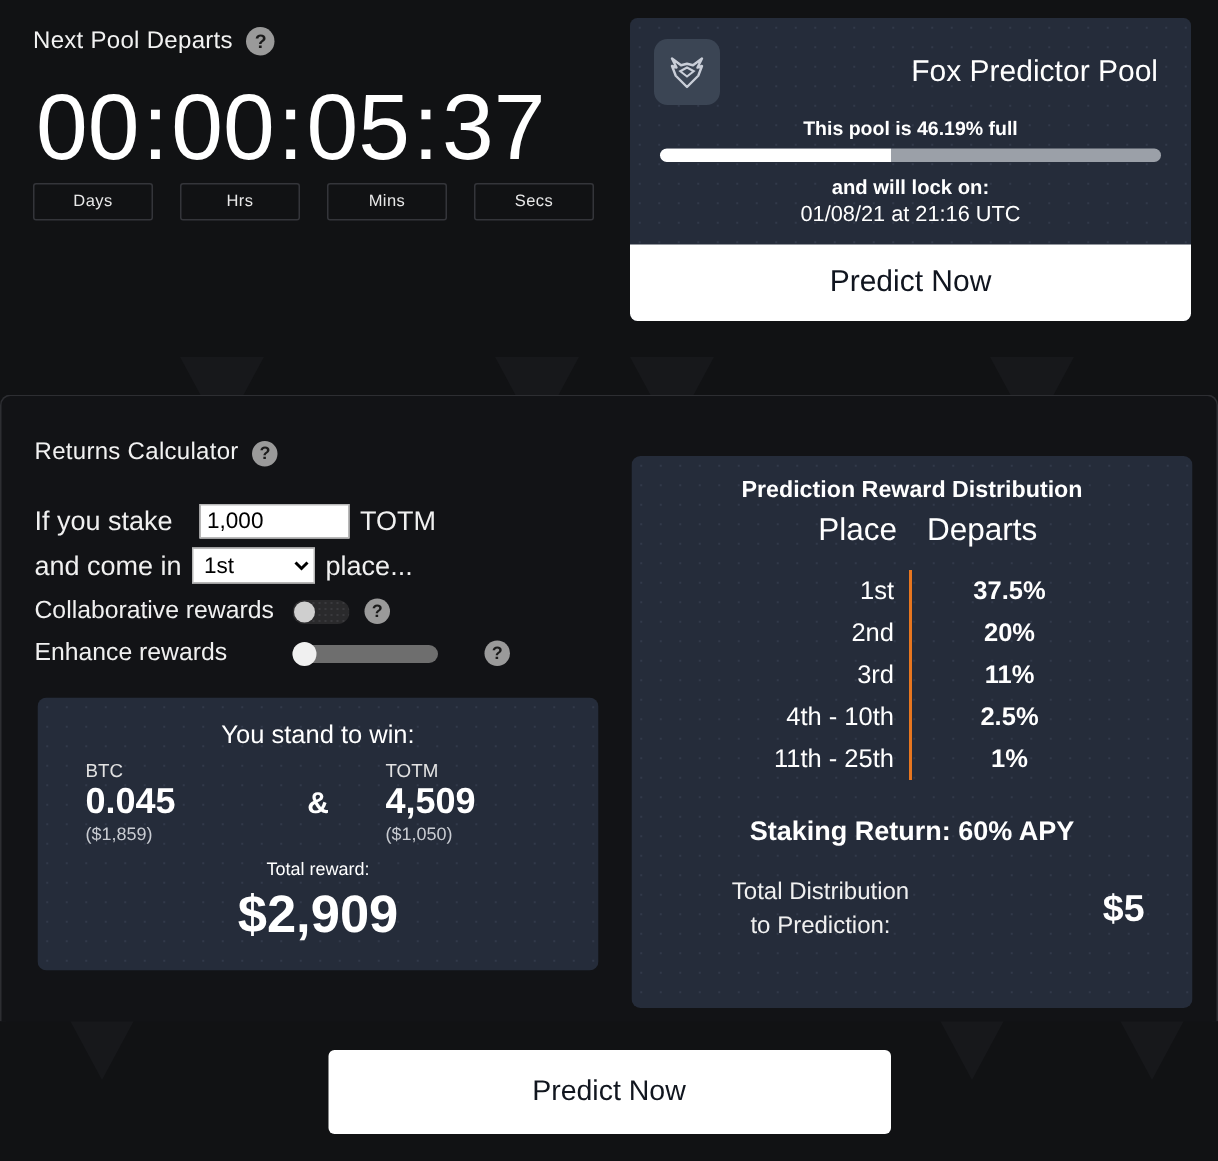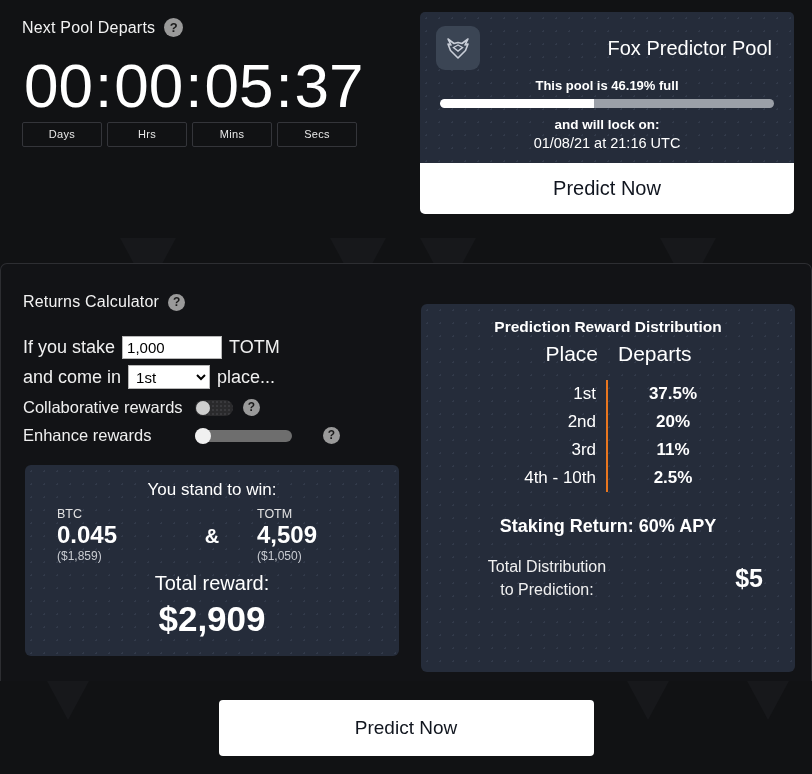--- a/index.html
+++ b/index.html
@@ -75,21 +75,21 @@
     letter-spacing: 0px;
     line-height: 1;
     white-space: nowrap;
     color: #ffffff;
     padding-left: 2px;
   }
   .clock .sep { padding: 0 2px; }
 
   .units {
     display: flex;
-    gap: 5px;
+    gap: 18px;
     margin-top: 5px;
   }
   .unit {
     width: 80px;
     border: 1px solid #34353a;
     border-radius: 2px;
     text-align: center;
     font-size: 11px;
     color: #e8e8e8;
     padding: 5px 0 6px;
@@ -202,20 +202,21 @@
   .stake-input {
     width: 100px;
     height: 23px;
     font-family: inherit;
     font-size: 15px;
     padding: 1px 4px;
     border: 1px solid #b8b8b8;
     background: #ffffff;
     color: #000000;
     border-radius: 0;
+    margin-left: 11px;
   }
   .place-select {
     width: 82px;
     height: 24px;
     font-family: inherit;
     font-size: 15px;
     padding: 1px 3px;
     border: 1px solid #b8b8b8;
     background: #ffffff;
     color: #000000;
@@ -285,21 +286,21 @@
     display: flex;
     align-items: flex-start;
     justify-content: space-between;
     padding: 0 14px;
   }
   .win-col { text-align: left; width: 110px; }
   .win-sym { font-size: 12.5px; color: #e2e2e2; }
   .win-amt { font-size: 24px; font-weight: bold; color: #ffffff; line-height: 1.15; }
   .win-usd { font-size: 12px; color: #c9ccd2; }
   .win-amp { font-size: 20px; font-weight: bold; color: #ffffff; padding-top: 18px; }
-  .total-label { text-align: center; font-size: 20px; color: #ffffff; margin-top: 9px; }
+  .total-label { text-align: center; font-size: 12px; color: #ffffff; margin-top: 9px; }
   .total-amt { text-align: center; font-size: 35px; font-weight: bold; color: #ffffff; margin-top: 4px; }
 
   
   .dist-card {
     width: 374px;
     margin: 40px 0 0 0;
     background: #252c3a;
     border-radius: 6px;
     padding: 14px 16px 16px;
     background-image: radial-gradient(#323a4a 1px, transparent 1px);
@@ -526,20 +527,24 @@
               <div class="r-reward">20%</div>
             </div>
             <div class="dist-row">
               <div class="r-place" style="border-right-color: rgb(232, 118, 31);">3rd</div>
               <div class="r-reward">11%</div>
             </div>
             <div class="dist-row">
               <div class="r-place" style="border-right-color: rgb(232, 118, 31);">4th - 10th</div>
               <div class="r-reward">2.5%</div>
             </div>
+            <div class="dist-row">
+              <div class="r-place" style="border-right-color: rgb(232, 118, 31);">11th - 25th</div>
+              <div class="r-reward">1%</div>
+            </div>
           </div>
 
         <div class="staking-return">Staking Return: 60% APY</div>
 
         <div class="dist-total">
           <div class="dt-label">
             <div>Total Distribution</div>
             <div>to Prediction:</div>
           </div>
           <div class="dt-value">$5</div>

